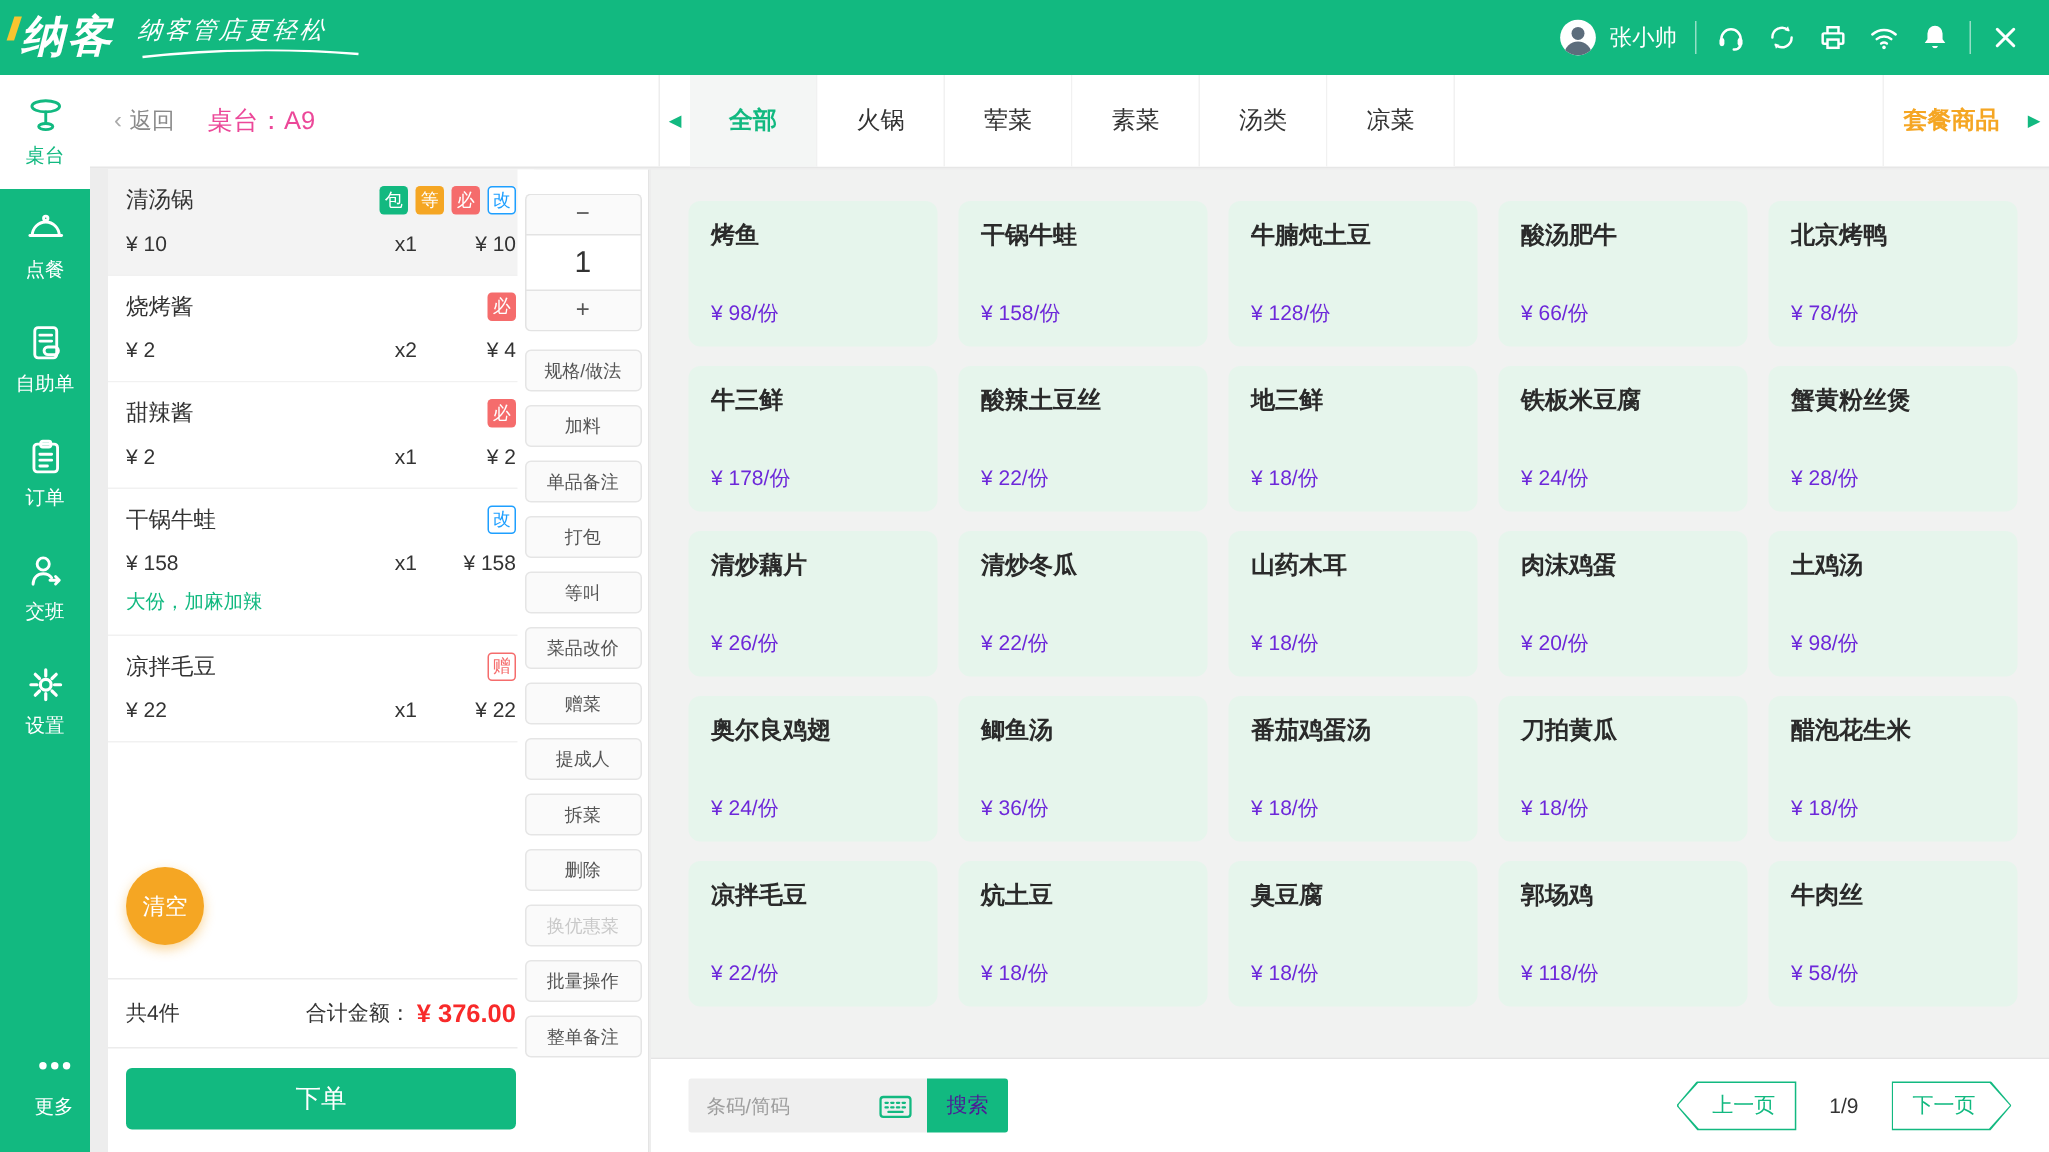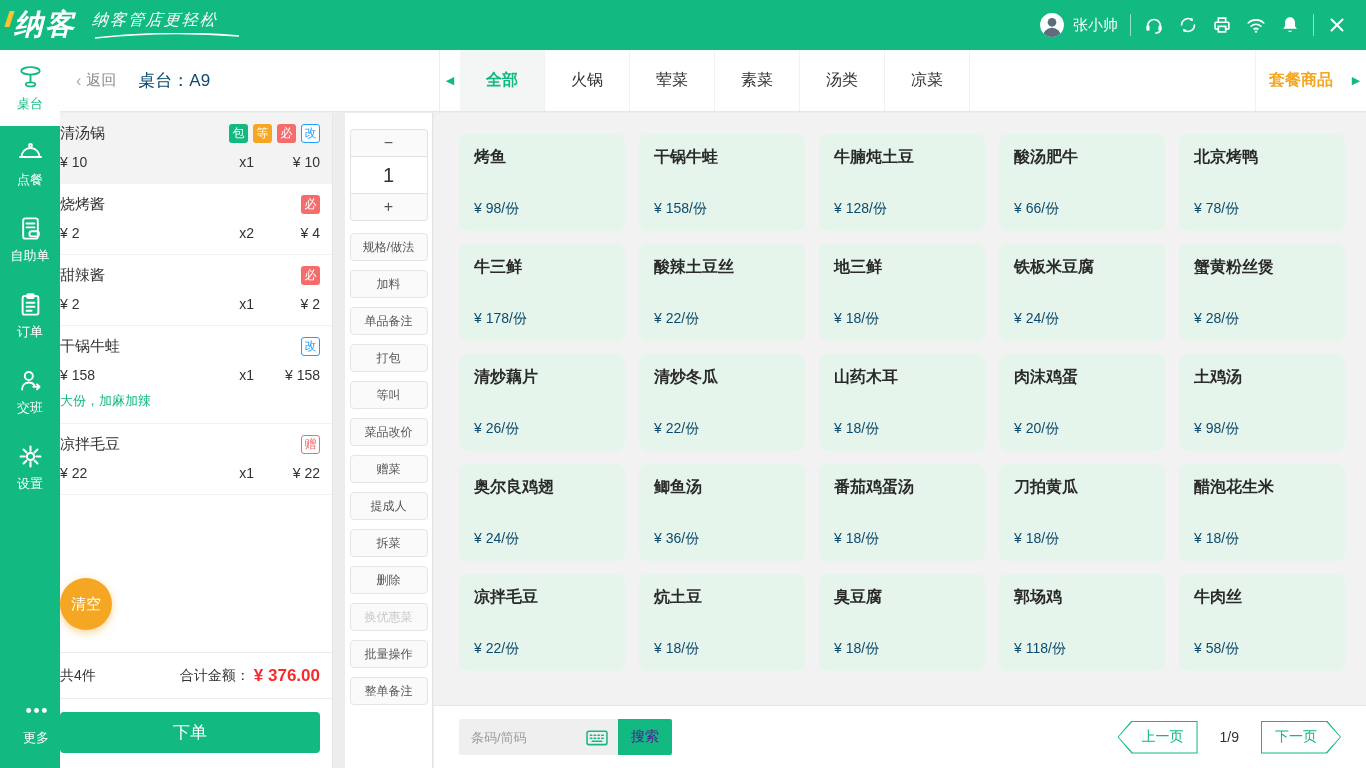--- a/index.html
+++ b/index.html
@@ -26,30 +26,30 @@
   .side-item { height:76px; display:flex; flex-direction:column; align-items:center; justify-content:center; gap:5px; font-size:13px; }
   .side-item svg { width:27px; height:27px; }
   .side-item.active { background:#fff; color:#12B980; }
   .side-more { margin-top:auto; margin-bottom:8px;padding-left:12px; }
 
   
   .header { position:absolute; left:60px; top:50px; width:1306px; height:62px; background:#fff; display:flex; border-bottom:1px solid #e6e6e6; z-index:5; }
   .header-left { width:380px; display:flex; align-items:center; padding-left:16px; gap:22px; border-right:1px solid #ededed; }
   .back-btn { display:flex; align-items:center; gap:5px; color:#8a8a8a; font-size:15px; }
   .back-chevron { font-size:16px; color:#aaa; }
-  .table-title { font-size:17px; color:#0c4a6e; }
+  .table-title { font-size:17px; color:#ec4899; }
   .tabs { flex:1; display:flex; align-items:stretch; }
   .tab-arrow { width:20px; display:flex; align-items:center; justify-content:center; color:#12B980; font-size:11px; }
   .tab { width:85px; display:flex; align-items:center; justify-content:center; font-size:16px; color:#333; border-right:1px solid #f1f1f1; background:#fff; }
   .tab.active { color:#12B980; background:#f4f6f5; font-weight:bold; }
   .tab-spacer { flex:1; border-right:1px solid #f1f1f1; }
   .tab-combo { width:90px; display:flex; align-items:center; justify-content:center; font-size:16px; font-weight:bold; color:#F5A623; }
 
   
-  .order-panel { position:absolute; left:48px; top:113px; bottom:0; width:285px; background:#fff; display:flex; flex-direction:column; border-right:1px solid #e6e6e6; }
+  .order-panel { position:absolute; left:72px; top:113px; bottom:0; width:285px; background:#fff; display:flex; flex-direction:column; border-right:1px solid #e6e6e6; }
   .order-list { flex:1; overflow:hidden; }
   .order-item { padding:11px 12px 13px; border-bottom:1px solid #f1f1f1; background:#fff; }
   .order-item.selected { background:#f3f3f3; }
   .oi-top { display:flex; align-items:center; }
   .oi-name { flex:1; font-size:15px; color:#333; }
   .badges { display:flex; gap:5px; }
   .badge { width:19px; height:19px; border-radius:3px; font-size:12px; display:flex; align-items:center; justify-content:center; }
   .b-solid-green { background:#12B980; color:#fff; }
   .b-solid-orange { background:#F5A623; color:#fff; }
   .b-solid-red { background:#F56C6C; color:#fff; }
@@ -76,21 +76,21 @@
   .step-num { height:38px; background:#fff; border:1px solid #e3e3e3; color:#333; font-size:20px; display:flex; align-items:center; justify-content:center; }
   .step-plus { border-radius:0 0 4px 4px; border-top:none; }
   .action-btn { flex:none; width:78px; height:28px; background:#fafafa; border:1px solid #e5e5e5; border-radius:4px; color:#555; font-size:12px; display:flex; align-items:center; justify-content:center; }
   .action-btn.disabled { color:#c9c9c9; cursor:default; }
 
   
   .menu-area { position:absolute; left:434px; right:0; top:113px; bottom:63px; background:#f1f2f1; padding:21px 0 0 25px; overflow:hidden; }
   .menu-grid { display:grid; grid-template-columns:repeat(5,166px); grid-auto-rows:97px; column-gap:14px; row-gap:13px; }
   .menu-card { background:#E6F5EC; border-radius:8px; padding:13px 15px; display:flex; flex-direction:column; justify-content:space-between; }
   .mc-name { font-size:16px; font-weight:bold; color:#2a2a2a; }
-  .mc-price { font-size:14px; color:#0c4a6e; }
+  .mc-price { font-size:14px; color:#6d28d9; }
 
   
   .bottom-bar { position:absolute; left:434px; right:0; bottom:0; height:63px; background:#fff; border-top:1px solid #e4e4e4; display:flex; align-items:center; padding:0 25px; }
   .search-group { display:flex; align-items:center; }
   .search-box { display:flex; align-items:center; height:36px; background:#efefef; padding:0 9px 0 12px; border-radius:2px 0 0 2px; }
   .search-box input { width:108px; border:none; outline:none; background:transparent; font-size:13px; color:#555; font-family:inherit; }
   .search-box input::placeholder { color:#9d9d9d; }
   .kb-icon { margin-left:6px; display:flex; }
   .search-btn { height:36px; width:54px; border:none; background:#12B980; color:#4c1d95; font-size:14px; border-radius:0 2px 2px 0; }
   .paging { margin-left:auto; display:flex; align-items:center; gap:22px; }

